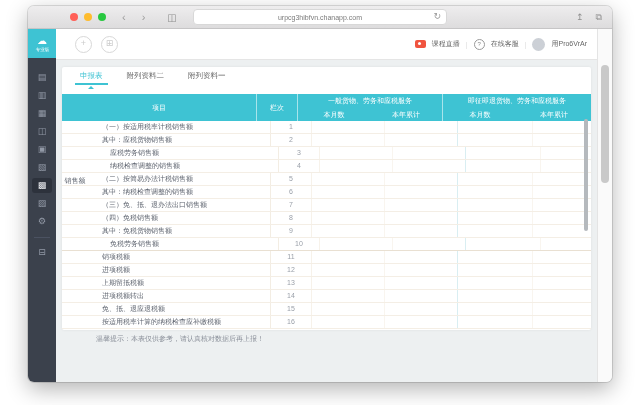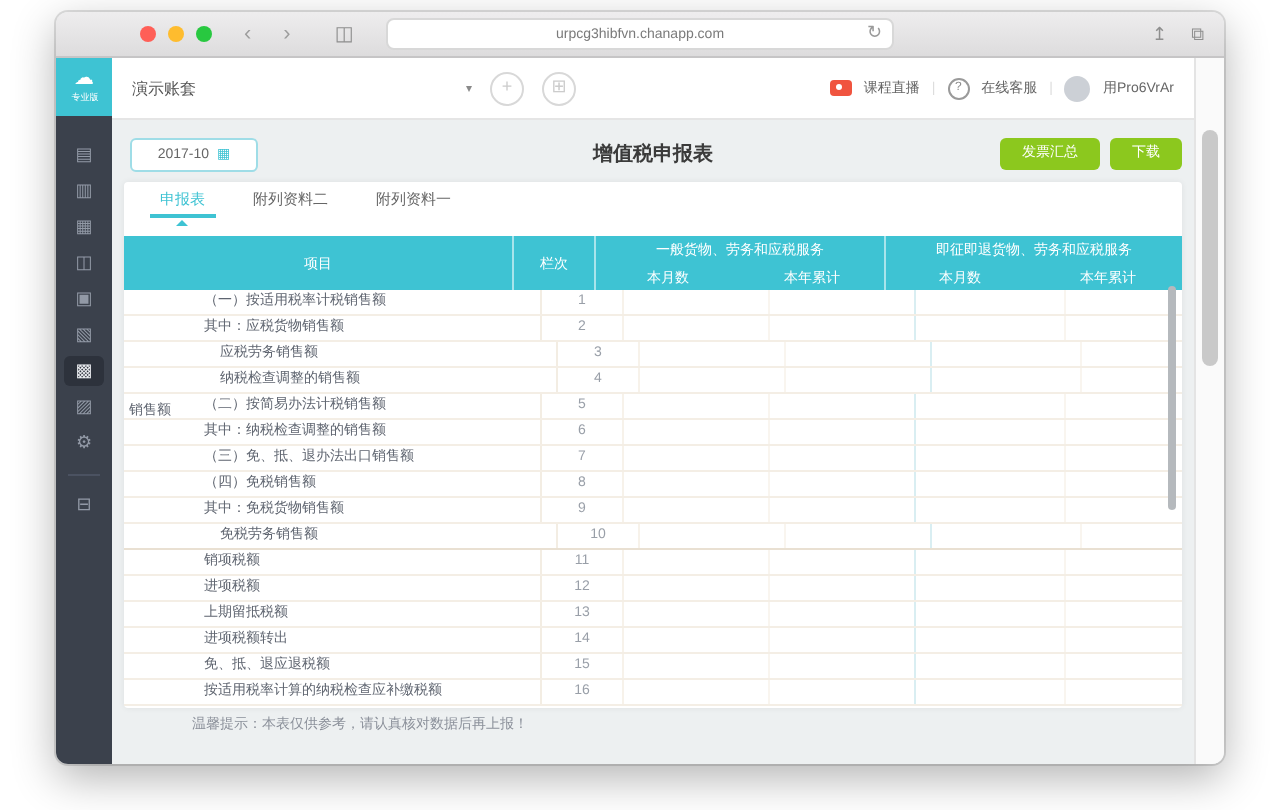--- a/index.html
+++ b/index.html
@@ -170,51 +170,36 @@
           <div class="sicon">▨</div>
           <div class="sicon">⚙</div>
         </div>
       <div class="side-sep"></div>
       <div class="sicon">⊟</div>
     </div>
 
     <div class="main">
 
       <div class="appbar">
-        <div class="account">
-          <span>演示账套</span>
-          <span class="caret">▾</span>
-        </div>
         <span class="circle-btn">+</span>
         <span class="circle-btn">⊞</span>
         <div class="appbar-right">
           <span class="live-icon"></span>
           <span>课程直播</span>
           <span class="bar-div">|</span>
           <span class="q-icon">?</span>
           <span>在线客服</span>
           <span class="bar-div">|</span>
           <span class="avatar"></span>
           <span>用Pro6VrAr</span>
         </div>
       </div>
 
       <div class="content">
 
-        <div class="toolbar">
-          <div class="datepicker">
-            <span>2017-10</span>
-            <span class="cal-icon">▦</span>
-          </div>
-          <div class="page-title">增值税申报表</div>
-          <div class="toolbar-btns">
-            <span class="green-btn">发票汇总</span>
-            <span class="green-btn">下载</span>
-          </div>
-        </div>
 
         <div class="card">
           <div class="tabbar">
               <div class="tab active">申报表</div>
               <div class="tab">附列资料二</div>
               <div class="tab">附列资料一</div>
             </div>
 
           <div>
             <div class="thead">

